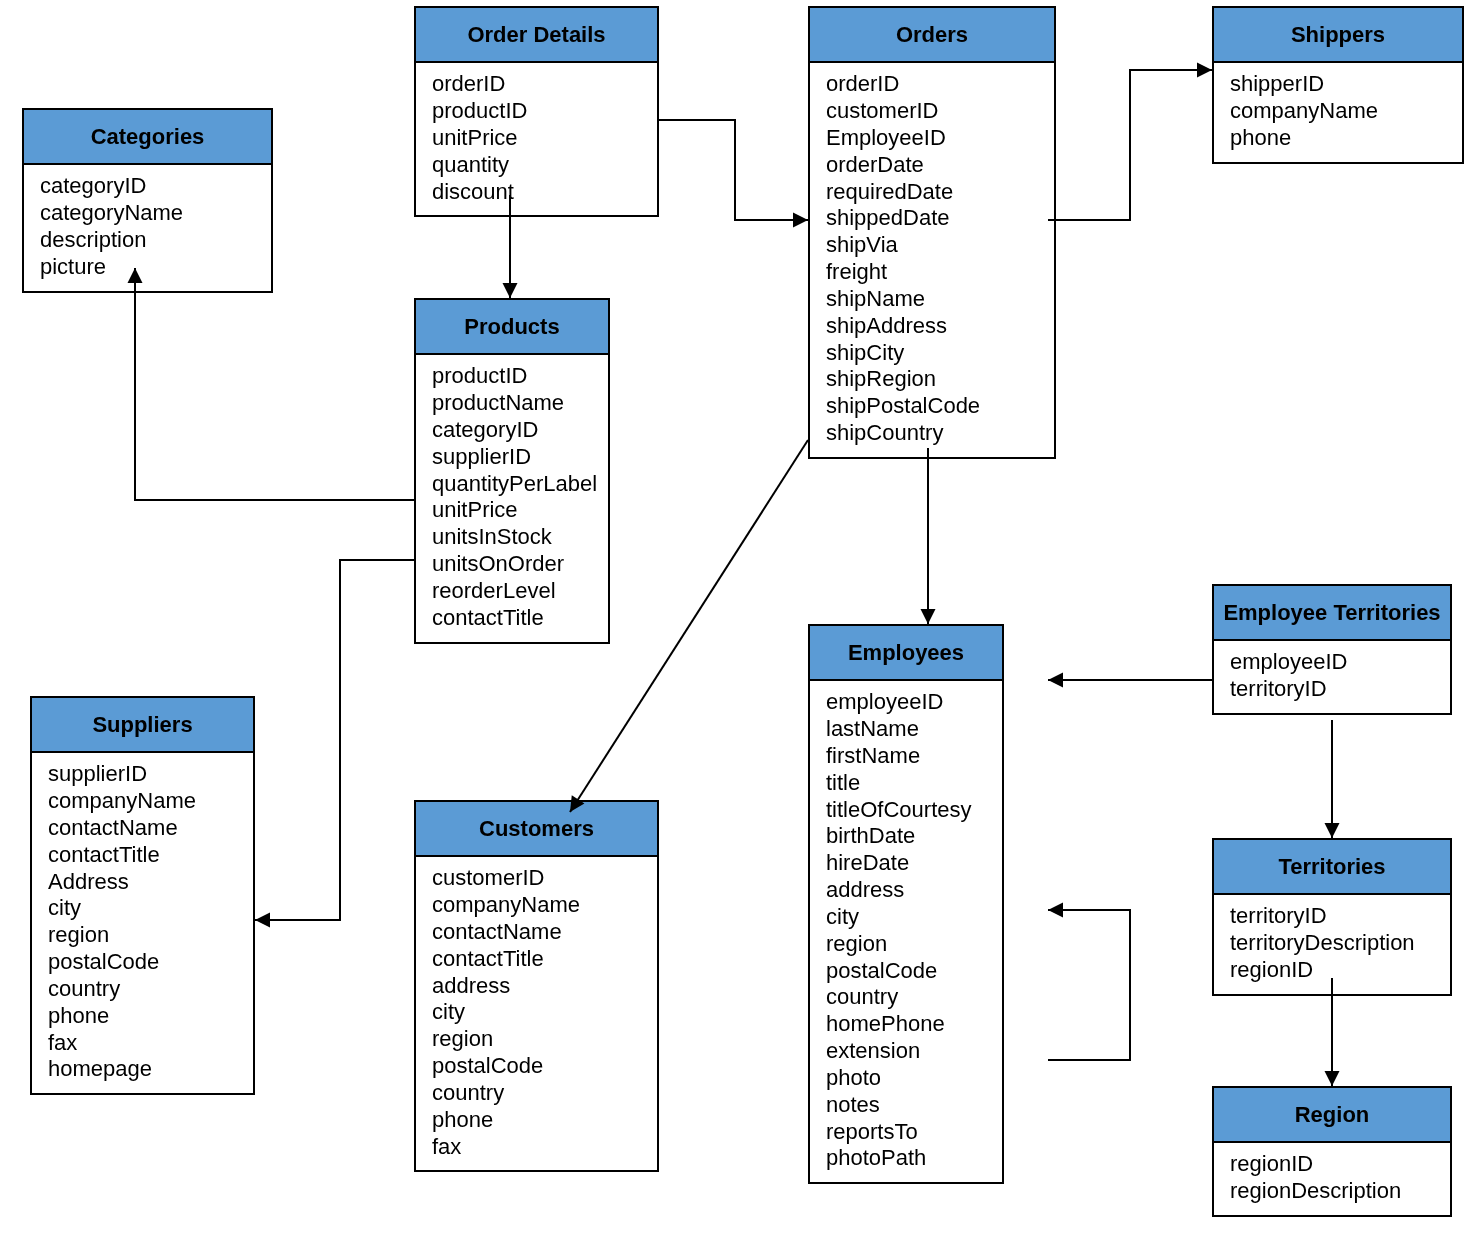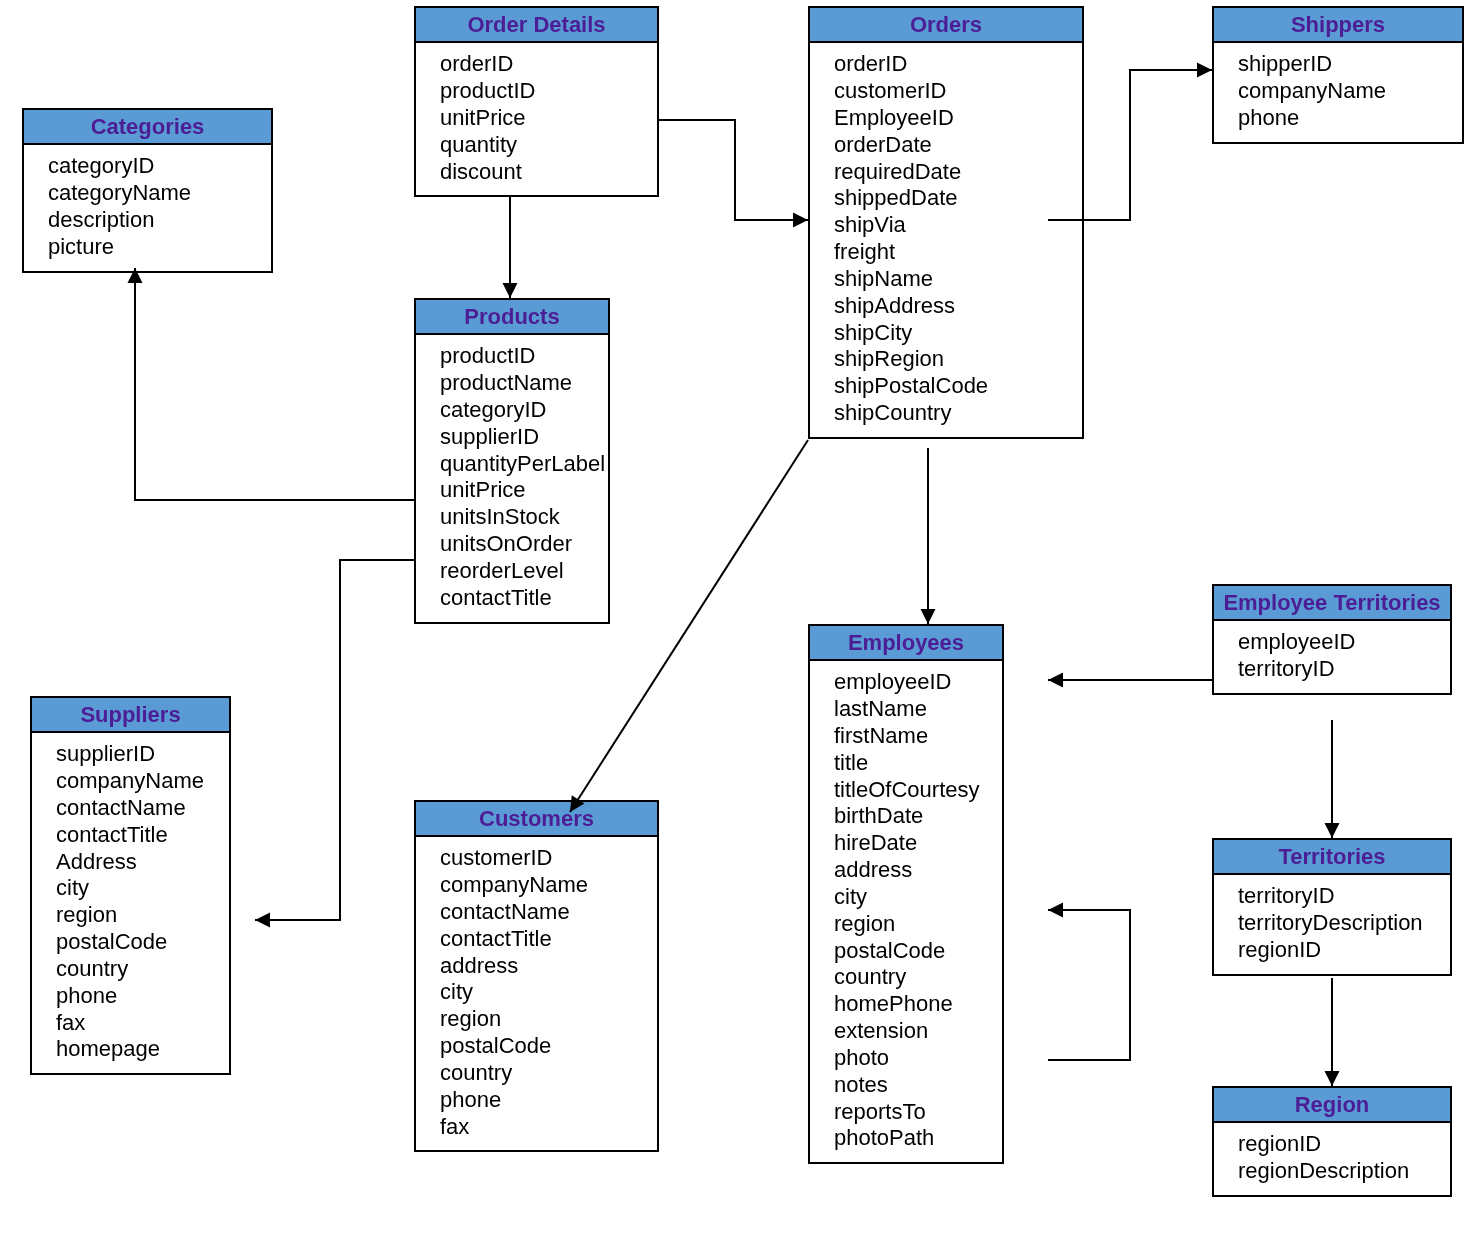--- a/index.html
+++ b/index.html
@@ -1,19 +1,19 @@
 <!DOCTYPE html>
 <html><head>
 <meta charset="utf-8">
 <style>
   html,body{margin:0;padding:0;background:#fff;font-family:Helvetica,Arial,sans-serif;}
   .canvas{position:relative;width:1477px;height:1235px;}
   .entity{position:absolute;border:2px solid #000;background:#fff;box-sizing:border-box;}
-  .entity .title{background:#5b9bd5;color:#4c1d95;font-weight:bold;text-align:center;font-size:22px;padding:4px 4px;border-bottom:2px solid #000;line-height:1.15;}
-  .entity .fields{padding:8px 10px 10px 24px;}
+  .entity .title{background:#5b9bd5;color:#000000;font-weight:bold;text-align:center;font-size:22px;padding:14px 4px;border-bottom:2px solid #000;line-height:1.15;}
+  .entity .fields{padding:8px 10px 10px 16px;}
   .entity .field{font-size:22px;line-height:1.22;white-space:nowrap;}
   svg.wires{position:absolute;left:0;top:0;width:1477px;height:1235px;pointer-events:none;}
 </style>
 </head>
 <body>
 
 <div class="canvas">
 
   <div class="entity" style="left:22px;top:108px;width:251px;">
     <div class="title">Categories</div>
@@ -45,21 +45,21 @@
       <div class="field">supplierID</div>
       <div class="field">quantityPerLabel</div>
       <div class="field">unitPrice</div>
       <div class="field">unitsInStock</div>
       <div class="field">unitsOnOrder</div>
       <div class="field">reorderLevel</div>
       <div class="field">contactTitle</div>
     </div>
   </div>
 
-  <div class="entity" style="left:30px;top:696px;width:201px;">
+  <div class="entity" style="left:30px;top:696px;width:225px;">
     <div class="title">Suppliers</div>
     <div class="fields">
       <div class="field">supplierID</div>
       <div class="field">companyName</div>
       <div class="field">contactName</div>
       <div class="field">contactTitle</div>
       <div class="field">Address</div>
       <div class="field">city</div>
       <div class="field">region</div>
       <div class="field">postalCode</div>
@@ -80,21 +80,21 @@
       <div class="field">address</div>
       <div class="field">city</div>
       <div class="field">region</div>
       <div class="field">postalCode</div>
       <div class="field">country</div>
       <div class="field">phone</div>
       <div class="field">fax</div>
     </div>
   </div>
 
-  <div class="entity" style="left:808px;top:6px;width:276px;">
+  <div class="entity" style="left:808px;top:6px;width:248px;">
     <div class="title">Orders</div>
     <div class="fields">
       <div class="field">orderID</div>
       <div class="field">customerID</div>
       <div class="field">EmployeeID</div>
       <div class="field">orderDate</div>
       <div class="field">requiredDate</div>
       <div class="field">shippedDate</div>
       <div class="field">shipVia</div>
       <div class="field">freight</div>

